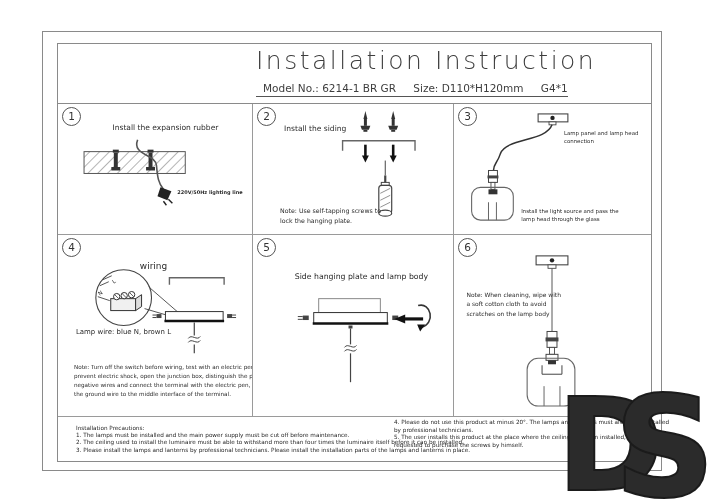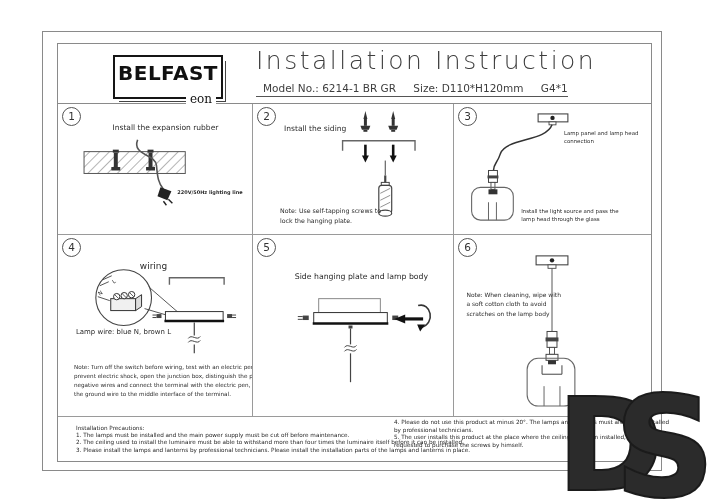--- a/index.html
+++ b/index.html
@@ -42,24 +42,20 @@
   .wm-letter{font-family:"DejaVu Sans","Liberation Sans",sans-serif;font-weight:bold;paint-order:stroke fill;}
 </style>
 </head>
 <body>
 
 <div class="outer-frame"></div>
 
 <div class="sheet">
 
   <div class="header">
-    <div class="logo-box">
-      <div class="logo-brand">BELFAST</div>
-      <div class="logo-sub">eon</div>
-    </div>
     <div class="doc-title">Installation Instruction</div>
     <div class="doc-subtitle">
       <span>Model No.: 6214-1 BR GR</span>
       <span>Size: D110*H120mm</span>
       <span>G4*1</span>
     </div>
   </div>
 
   <div class="grid">
 

